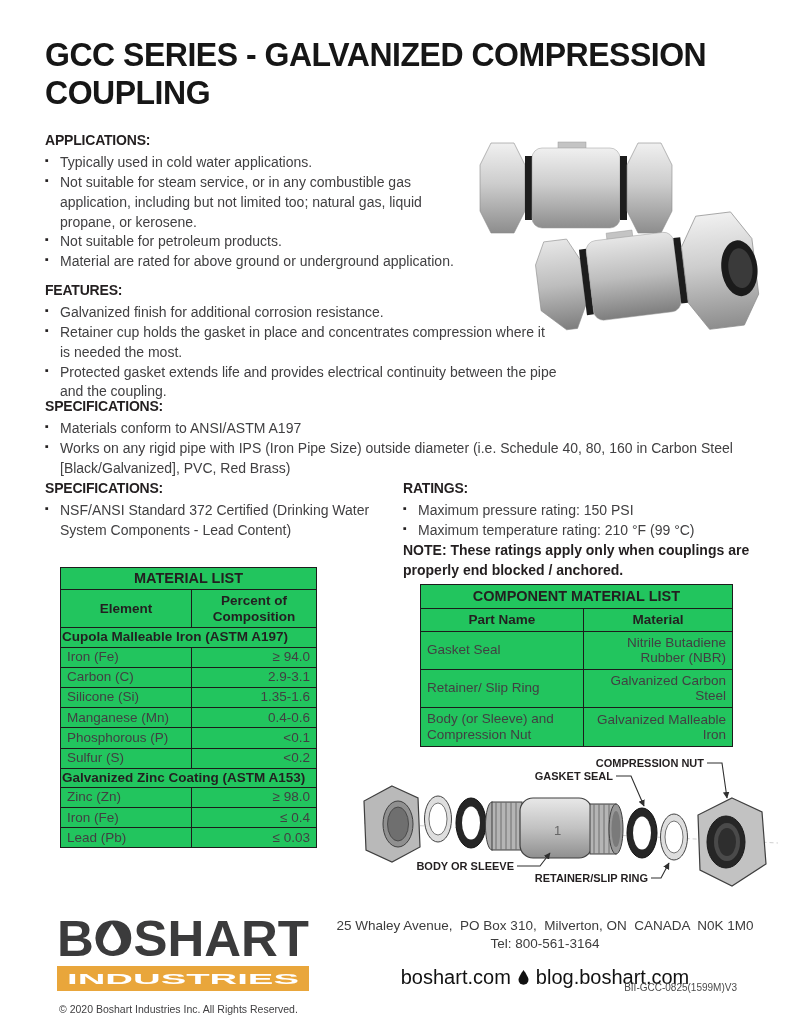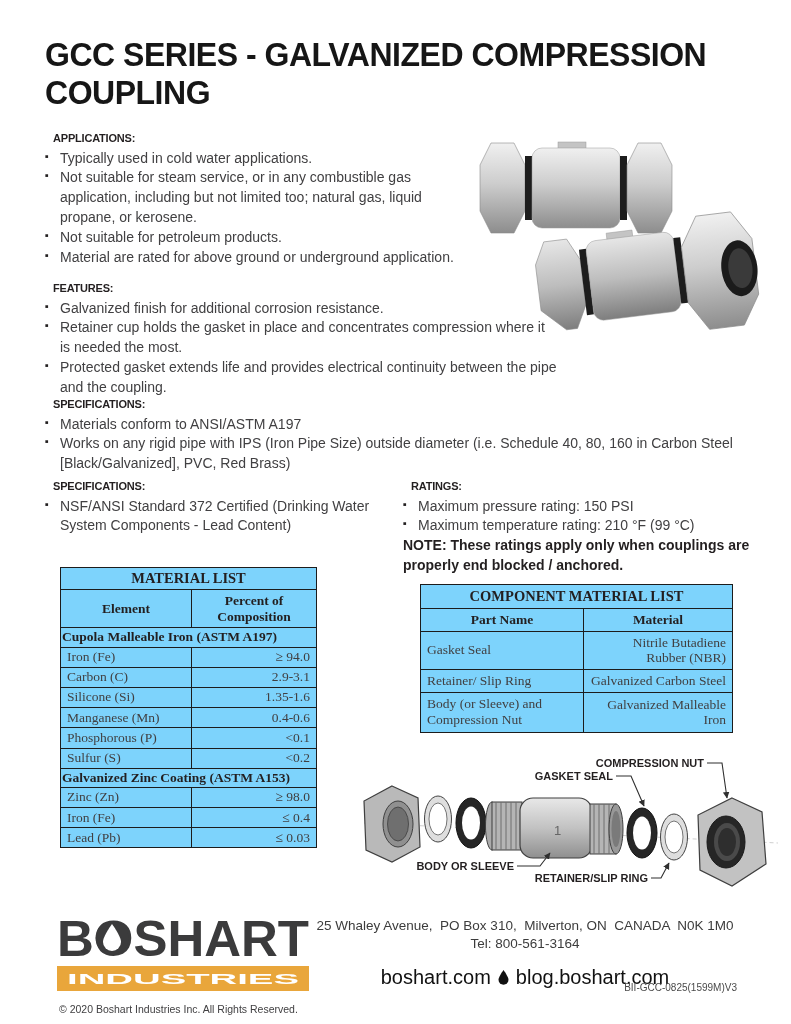--- a/index.html
+++ b/index.html
@@ -2,51 +2,51 @@
 <html><head>
 <meta charset="utf-8">
 <style>
   html,body{margin:0;padding:0;}
   body{width:791px;height:1024px;background:#ffffff;font-family:"Liberation Sans","DejaVu Sans",sans-serif;color:#414042;position:relative;overflow:hidden;}
   .page{position:absolute;inset:0;background:#fff;}
 
   .title{position:absolute;left:45px;top:36px;width:720px;font-size:33px;font-weight:700;color:#161616;line-height:1.14;letter-spacing:-0.5px;white-space:pre-line;transform:scaleX(0.97);transform-origin:left top;}
 
   .sec{position:absolute;font-size:14px;line-height:1.42;color:#414042;}
-  .sec h3{margin:0 0 2px 8px;font-size:11px;font-weight:700;color:#231f20;letter-spacing:-0.2px;}
+  .sec h3{margin:0 0 2px 0;font-size:14px;font-weight:700;color:#231f20;letter-spacing:-0.2px;}
   .sec ul{list-style:none;margin:0;padding:0;}
   .sec li{position:relative;padding-left:15px;}
   .sec li::before{content:"▪";position:absolute;left:0;top:0;font-size:11px;color:#231f20;}
   #applications{left:45px;top:131px;width:432px;}
   #features{left:45px;top:281px;width:512px;}
   #specifications{left:45px;top:397px;width:726px;}
   #certification{left:45px;top:479px;width:355px;}
   #ratings{left:403px;top:479px;width:352px;}
   .note{font-weight:700;color:#231f20;}
 
   .photo{position:absolute;left:460px;top:118px;width:330px;height:230px;}
 
-  table.tbl{position:absolute;border-collapse:collapse;background:#7dd3fc;font-size:13.5px;color:#414042;font-family:Liberation Serif, serif;}
+  table.tbl{position:absolute;border-collapse:collapse;background:#22c55e;font-size:13.5px;color:#414042;}
   .tbl td,.tbl th{border:1.6px solid #1c1c1c;padding:1.5px 6px;line-height:1.2;}
   .tbl .ttl{font-weight:700;color:#231f20;text-align:center;font-size:14.5px;padding:2px;}
   .tbl .colh{font-weight:700;color:#231f20;text-align:center;padding:3px 2px;line-height:1.15;}
   .tbl .grp{font-weight:700;color:#231f20;text-align:left;padding:1px;}
   .tbl .val{text-align:right;}
   #material-table{left:60px;top:567px;width:257px;}
   #material-table .c1{width:118px;}
   #component-table{left:420px;top:584px;width:313px;}
   #component-table .c1{width:150px;}
   #component-table td{padding:3px 6px;}
   #component-table .val{line-height:1.15;}
 
   .diagram{position:absolute;left:350px;top:746px;width:441px;height:162px;}
 
   #footer-logo{position:absolute;left:57px;top:912px;width:262px;}
   .copyright{font-size:10.5px;color:#414042;margin-top:5px;margin-left:2px;}
-  #footer-center{position:absolute;left:310px;top:917px;width:430px;text-align:center;color:#3c3c3c;}
+  #footer-center{position:absolute;left:330px;top:917px;width:430px;text-align:center;color:#3c3c3c;}
   .addr{font-size:13.5px;white-space:pre-wrap;line-height:1.35;}
   .tel{font-size:13.5px;line-height:1.35;}
   .webs{margin-top:13px;font-weight:400;font-size:20px;color:#111;display:flex;align-items:center;justify-content:center;gap:7px;}
   #doc-code{position:absolute;right:54px;top:982px;font-size:10px;color:#4a4a4a;}
 </style>
 </head>
 <body>
 
 <div class="page">
 

